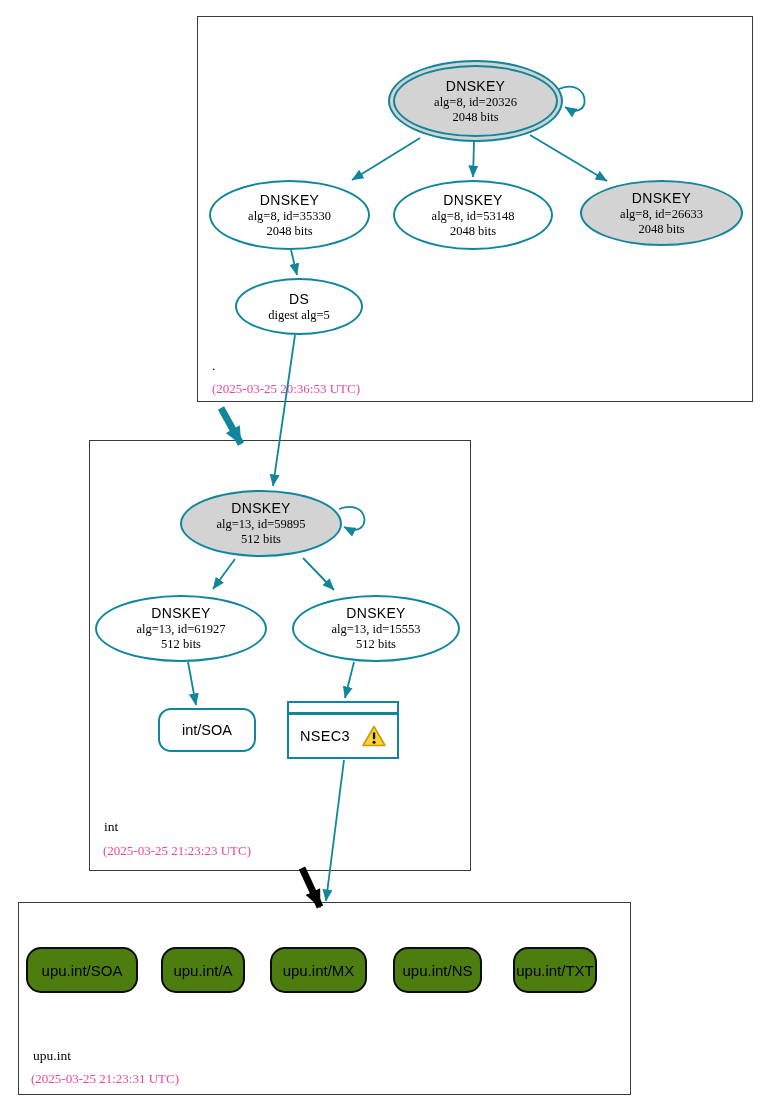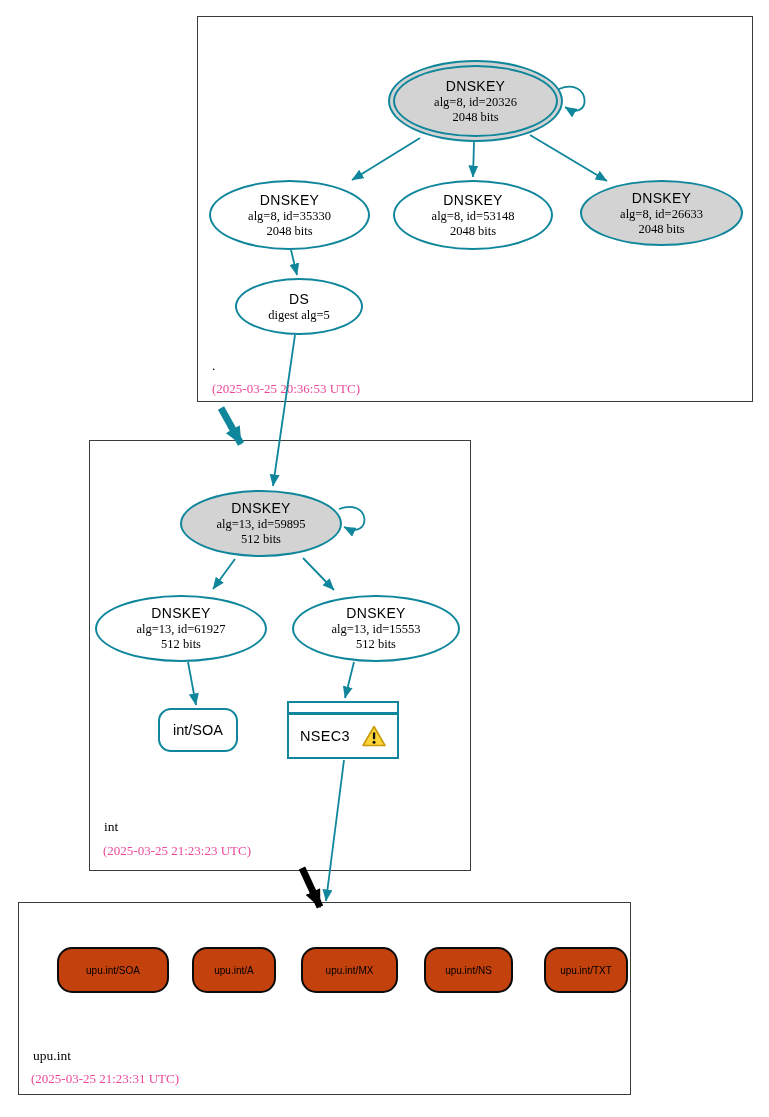--- a/index.html
+++ b/index.html
@@ -20,21 +20,21 @@
   
   svg.edges{position:absolute;left:0;top:0;pointer-events:none;}
   
   .node{position:absolute;box-sizing:border-box;display:flex;flex-direction:column;align-items:center;justify-content:center;text-align:center;}
   .ellipse{border-radius:50%;border:2px solid var(--teal);background:#fff;}
   .ellipse.gray{background:var(--node-gray);}
   .double::before{content:"";position:absolute;inset:3px;border:2px solid var(--teal);border-radius:50%;pointer-events:none;}
   .ntitle{font-size:14px;line-height:17px;letter-spacing:.3px;}
   .ndetail{font-family:"Liberation Serif",serif;font-size:12.5px;line-height:15px;}
   .rrect{border-radius:13px;border:2px solid var(--teal);background:#fff;font-size:14.5px;}
-  .rrset{border-radius:15px;border:2.2px solid #0b0b0b;background:#c2410c;font-size:10px;margin-left:31px;}
+  .rrset{border-radius:15px;border:2.2px solid #0b0b0b;background:#4d7c0f;font-size:15px;}
   
   .nsec3{position:absolute;box-sizing:border-box;border:2.6px solid var(--teal);background:#fff;display:flex;flex-direction:column;}
   .nsec3-head{height:9px;border-bottom:3.5px solid var(--teal);}
   .nsec3-body{flex:1;display:flex;align-items:center;justify-content:center;gap:12px;}
   .nsec3-label{font-size:14.5px;letter-spacing:.3px;}
   .warn-icon{width:24px;height:22px;display:block;}
 </style>
 </head>
 <body>
 
@@ -125,21 +125,21 @@
     <span class="ndetail">alg=13, id=61927</span>
     <span class="ndetail">512 bits</span>
   </div>
 
   <div class="node ellipse" style="left:292px;top:595px;width:168px;height:67px;">
     <span class="ntitle">DNSKEY</span>
     <span class="ndetail">alg=13, id=15553</span>
     <span class="ndetail">512 bits</span>
   </div>
 
-  <div class="node rrect" style="left:158px;top:708px;width:80px;height:44px;">
+  <div class="node rrect" style="left:158px;top:708px;width:98px;height:44px;">
     <span>int/SOA</span>
   </div>
 
   <div class="nsec3" style="left:287px;top:701px;width:112px;height:58px;">
     <div class="nsec3-head"></div>
     <div class="nsec3-body">
       <span class="nsec3-label">NSEC3</span>
       <svg class="warn-icon" viewBox="0 0 24 22">
         <path d="M12 1.5 L23 20.5 H1 Z" fill="#fbd438" stroke="#ca9a0c" stroke-width="1.6" stroke-linejoin="round"></path>
         <rect x="10.9" y="7.2" width="2.3" height="7.2" rx="1.1" fill="#111"></rect>

